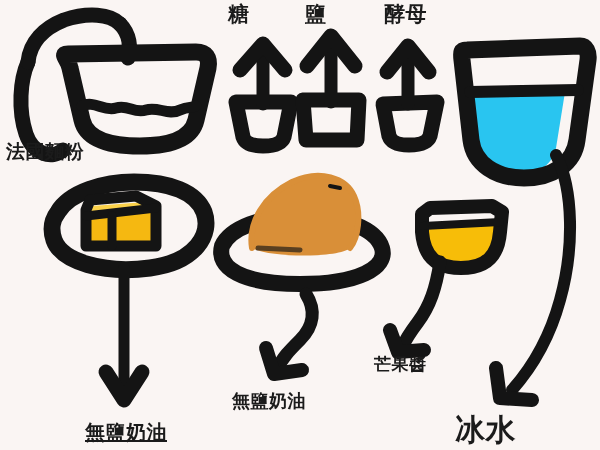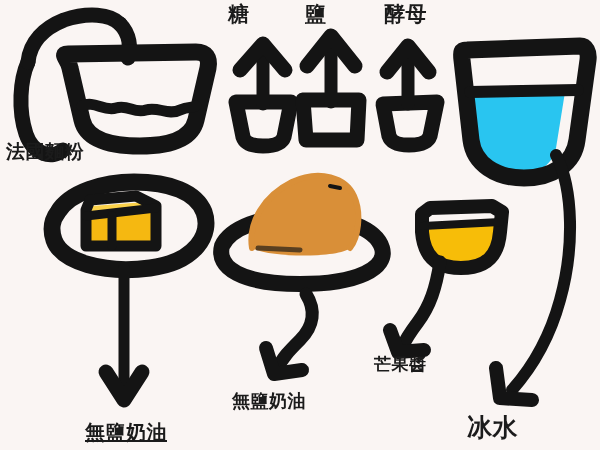--- a/index.html
+++ b/index.html
@@ -36,21 +36,21 @@
     line-height: 1;
     user-select: none;
   }
   .lbl-flour   { left: 6px;   top: 142px; font-size: 19px; }
   .lbl-sugar   { left: 228px; top: 4px;   font-size: 21px; }
   .lbl-salt    { left: 305px; top: 4px;   font-size: 21px; }
   .lbl-yeast   { left: 384px; top: 4px;   font-size: 21px; }
   .lbl-butter  { left: 85px;  top: 422px; font-size: 20px; text-decoration: underline; }
   .lbl-dough   { left: 232px; top: 392px; font-size: 18px; }
   .lbl-mango   { left: 374px; top: 356px; font-size: 17px; }
-  .lbl-water   { left: 455px; top: 415px; font-size: 25px; margin-left: 12px; }
+  .lbl-water   { left: 455px; top: 415px; font-size: 30px; }
 </style>
 </head>
 <body>
 
 <div id="canvas-root">
 
   <svg id="diagram" viewBox="0 0 600 450">
 
     <g>
 

